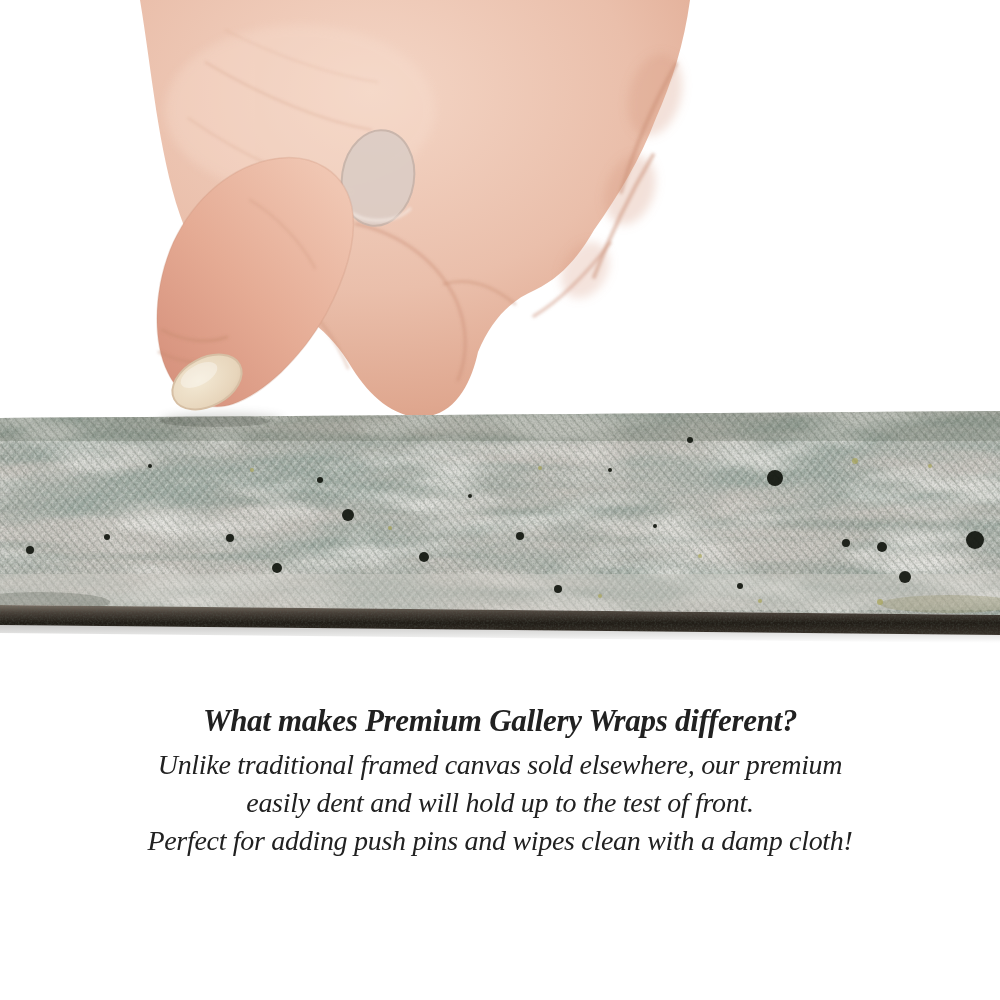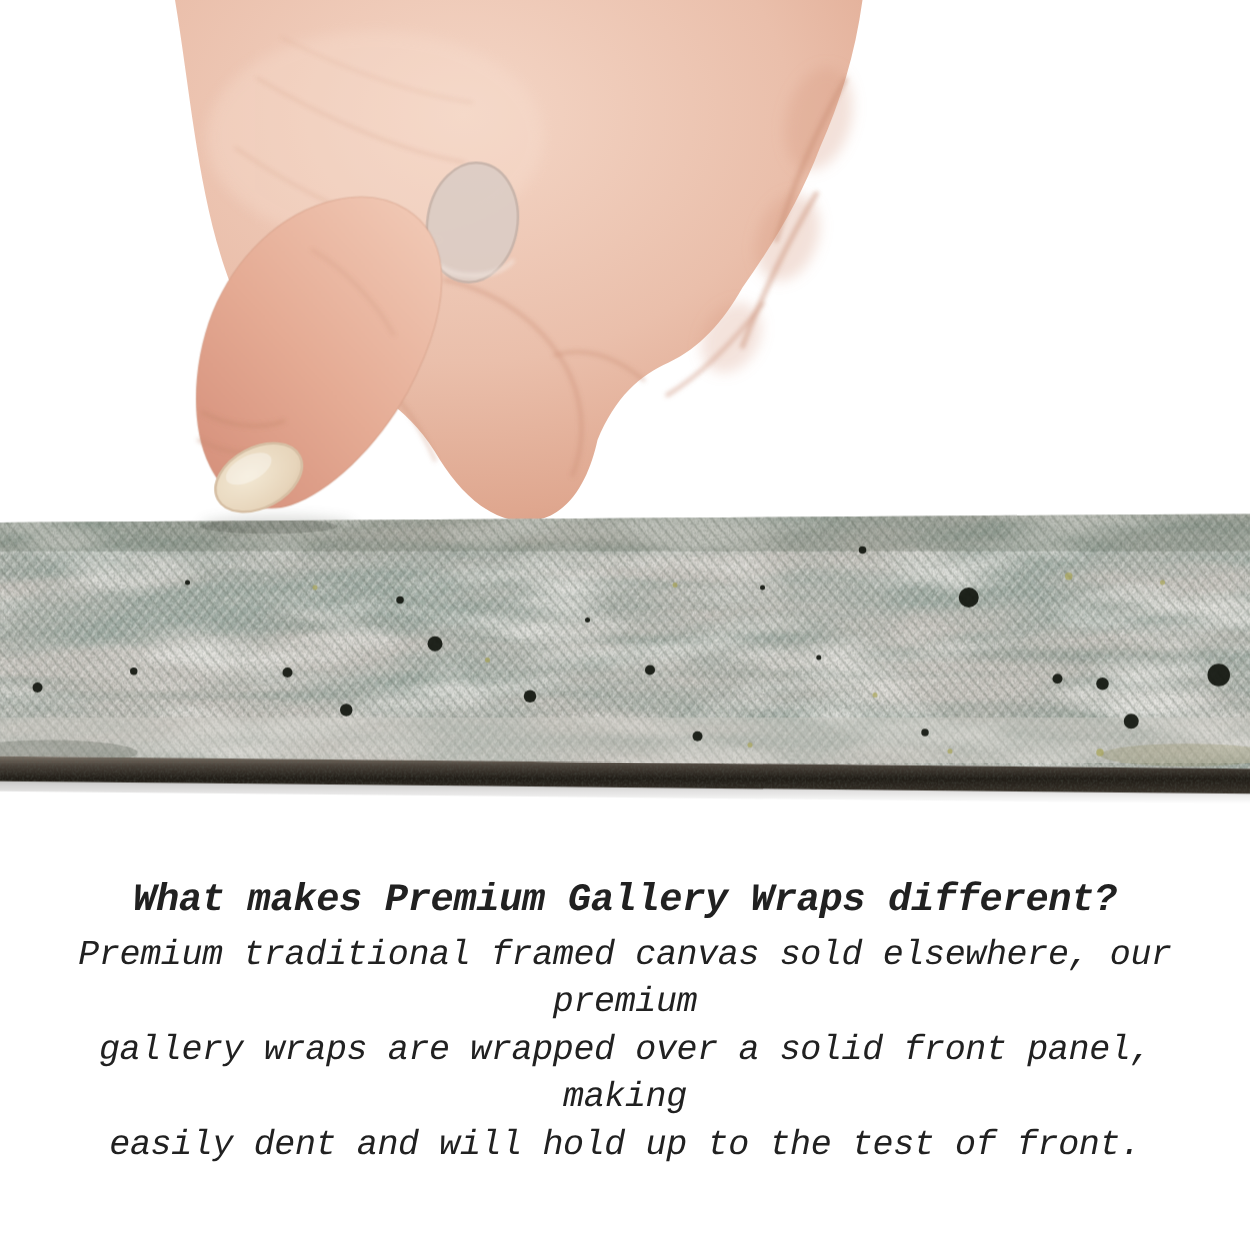--- a/index.html
+++ b/index.html
@@ -3,21 +3,21 @@
 <meta charset="utf-8">
 <style>
   * { box-sizing: border-box; margin: 0; padding: 0; }
   html, body { background: #ffffff; }
   .stage {
     position: relative;
     width: 1000px;
     height: 1000px;
     background: #ffffff;
     overflow: hidden;
-    font-family: Liberation Mono, monospace;
+    font-family: Liberation Serif, serif;
     border-radius: 32px;
   }
   .hand-svg {
     position: absolute;
     top: 0; left: 0;
     width: 1000px; height: 436px;
     display: block;
   }
   .strip {
     position: absolute;
@@ -228,18 +228,18 @@
       <path d="M0,199 L1000,209 L1000,229 L0,219 Z" fill="url(#gEdge)"></path>
       <g clip-path="url(#cBand)">
         <rect y="190" width="1000" height="45" filter="url(#fGrain)" opacity="0.5"></rect>
       </g>
       <path d="M0,219 L1000,229 L1000,237 L0,227 Z" fill="url(#gFade)" opacity="0.5"></path>
     </svg>
   </div>
 
   <section class="copy">
     <h1 class="headline">What makes Premium Gallery Wraps different?</h1>
-    <p class="bodyline">Premium traditional framed canvas sold elsewhere, our premium</p>
-    <p class="bodyline">gallery wraps are wrapped over a solid front panel, making</p>
+    <p class="bodyline">Unlike traditional framed canvas sold elsewhere, our premium</p>
     <p class="bodyline">easily dent and will hold up to the test of front.</p>
+    <p class="bodyline">Perfect for adding push pins and wipes clean with a damp cloth!</p>
   </section>
 
 </div>
 
 </body></html>

